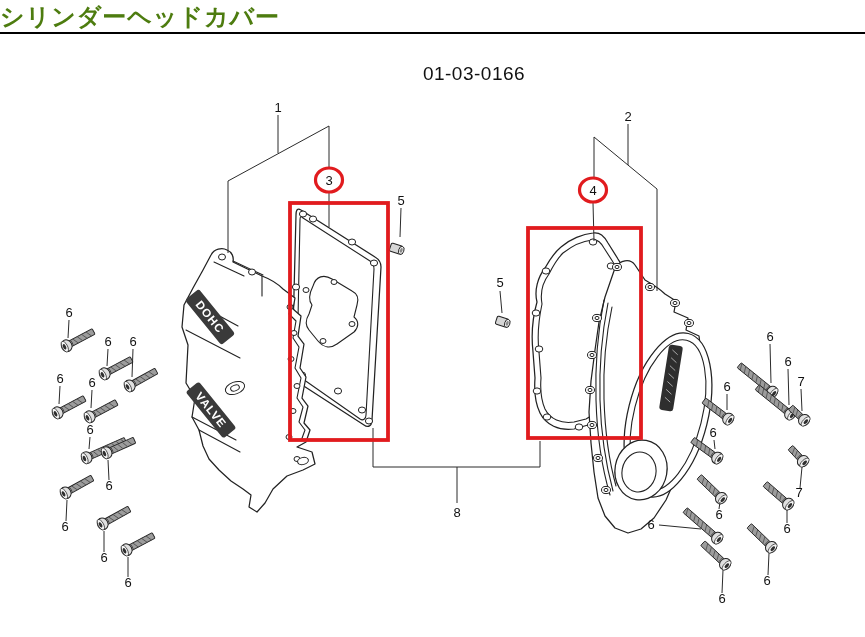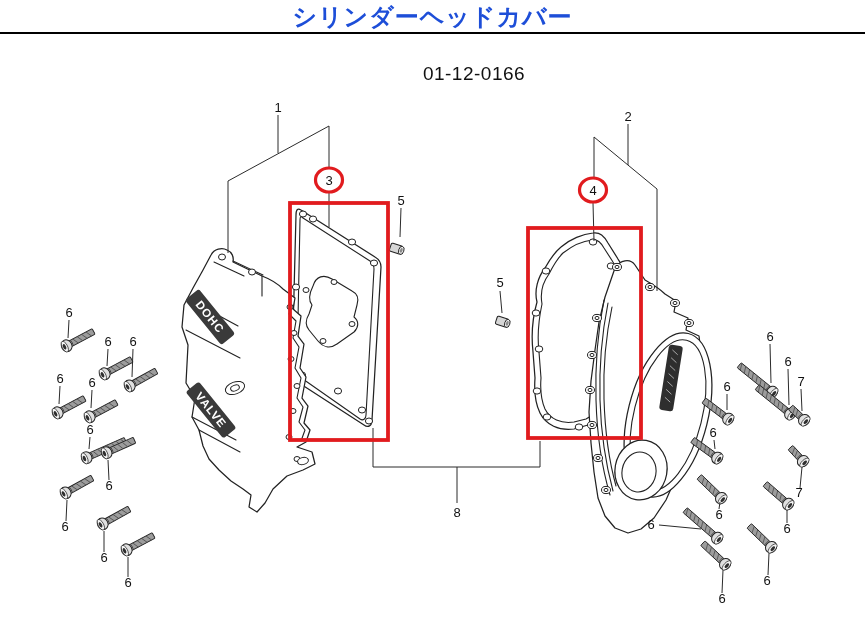--- a/index.html
+++ b/index.html
@@ -1,40 +1,40 @@
 <!DOCTYPE html>
 <html><head>
 <meta charset="utf-8">
 <style>
   html,body{margin:0;padding:0;background:#fff;}
   .page{position:relative;width:865px;height:637px;background:#fff;overflow:hidden;
         font-family:"Liberation Sans",sans-serif;color:#111;}
-  .title{position:absolute;top:1px;left:0;width:100%;text-align:center;
-         font-size:24px;font-weight:bold;letter-spacing:1px;color:#1d4ed8;}
+  .title{position:absolute;top:1px;left:0;width:100%;
+         font-size:24px;font-weight:bold;letter-spacing:1px;color:#4d7c0f;}
   .rule{position:absolute;top:32px;left:0;width:865px;height:2px;background:#000;}
   .pn{position:absolute;top:63px;left:414px;width:120px;text-align:center;
       font-size:19px;color:#111;letter-spacing:0.5px;}
   svg{position:absolute;top:0;left:0;}
   .ln{stroke:#222;fill:none;stroke-width:1.1;stroke-linejoin:round;stroke-linecap:round;}
   .fillw{fill:#fff;stroke:#222;stroke-width:1.25;stroke-linejoin:round;}
   .hole{fill:#fff;stroke:#222;stroke-width:1;}
   .lbl{font:13px "Liberation Sans",sans-serif;fill:#111;text-anchor:middle;}
   .leader{stroke:#2b2b2b;stroke-width:1;fill:none;}
   .redbox{stroke:#e11b1e;fill:none;stroke-width:3.8;}
   .redc{stroke:#e11b1e;fill:#fff;stroke-width:3.2;}
   .badge{fill:#3a3a3a;}
   .badge-txt{font:bold 11.5px "Liberation Sans",sans-serif;fill:#fff;text-anchor:middle;letter-spacing:1px;}
 </style>
 </head>
 <body>
 
 <div class="page">
   <div class="title">シリンダーヘッドカバー</div>
   <div class="rule"></div>
-  <div class="pn">01-12-0166</div>
+  <div class="pn">01-03-0166</div>
 
   <svg width="865" height="637" viewBox="0 0 865 637">
     <defs>
       <g id="bolt-head-shape">
         <ellipse cx="-1.5" cy="0" rx="5.2" ry="6" fill="#e0e0e0" stroke="#222" stroke-width="1"></ellipse>
         <ellipse cx="-3.6" cy="0" rx="2.7" ry="5.9" fill="#f4f4f4" stroke="#222" stroke-width="0.7"></ellipse>
         <ellipse cx="-3.9" cy="0" rx="1.5" ry="2.9" fill="#2e2e2e"></ellipse>
       </g>
       <g id="bolt-s">
         <rect x="3" y="-3.2" width="14" height="6.4" rx="1" fill="#9c9c9c" stroke="#222" stroke-width="0.9"></rect>

